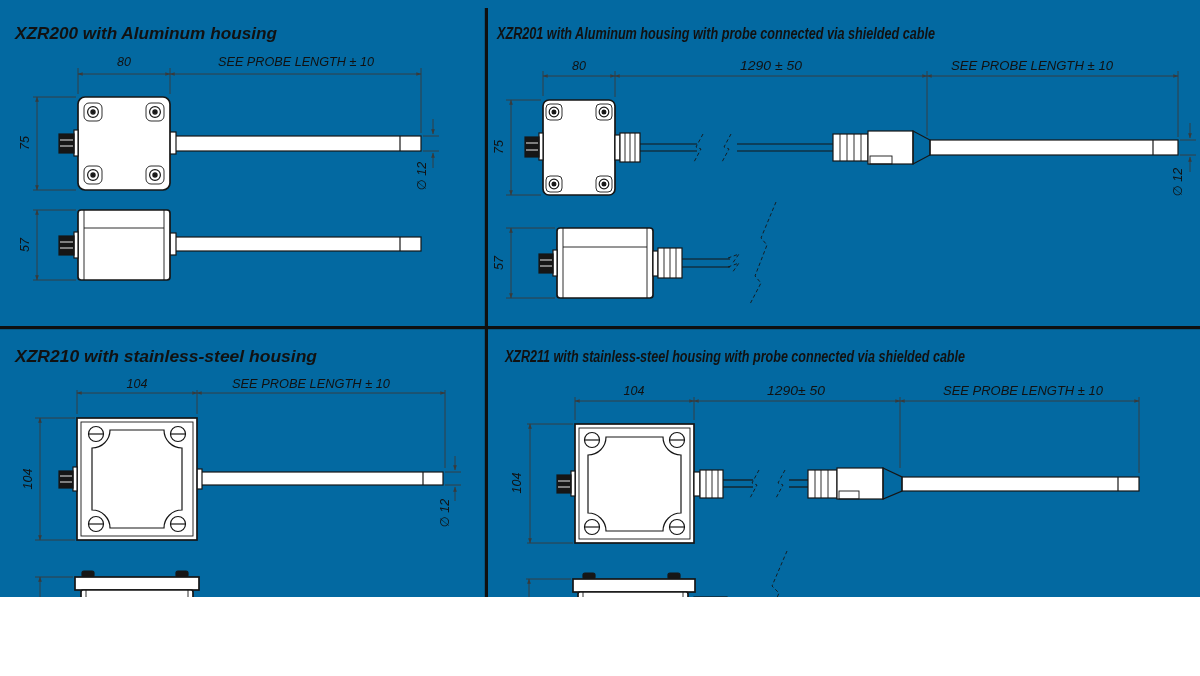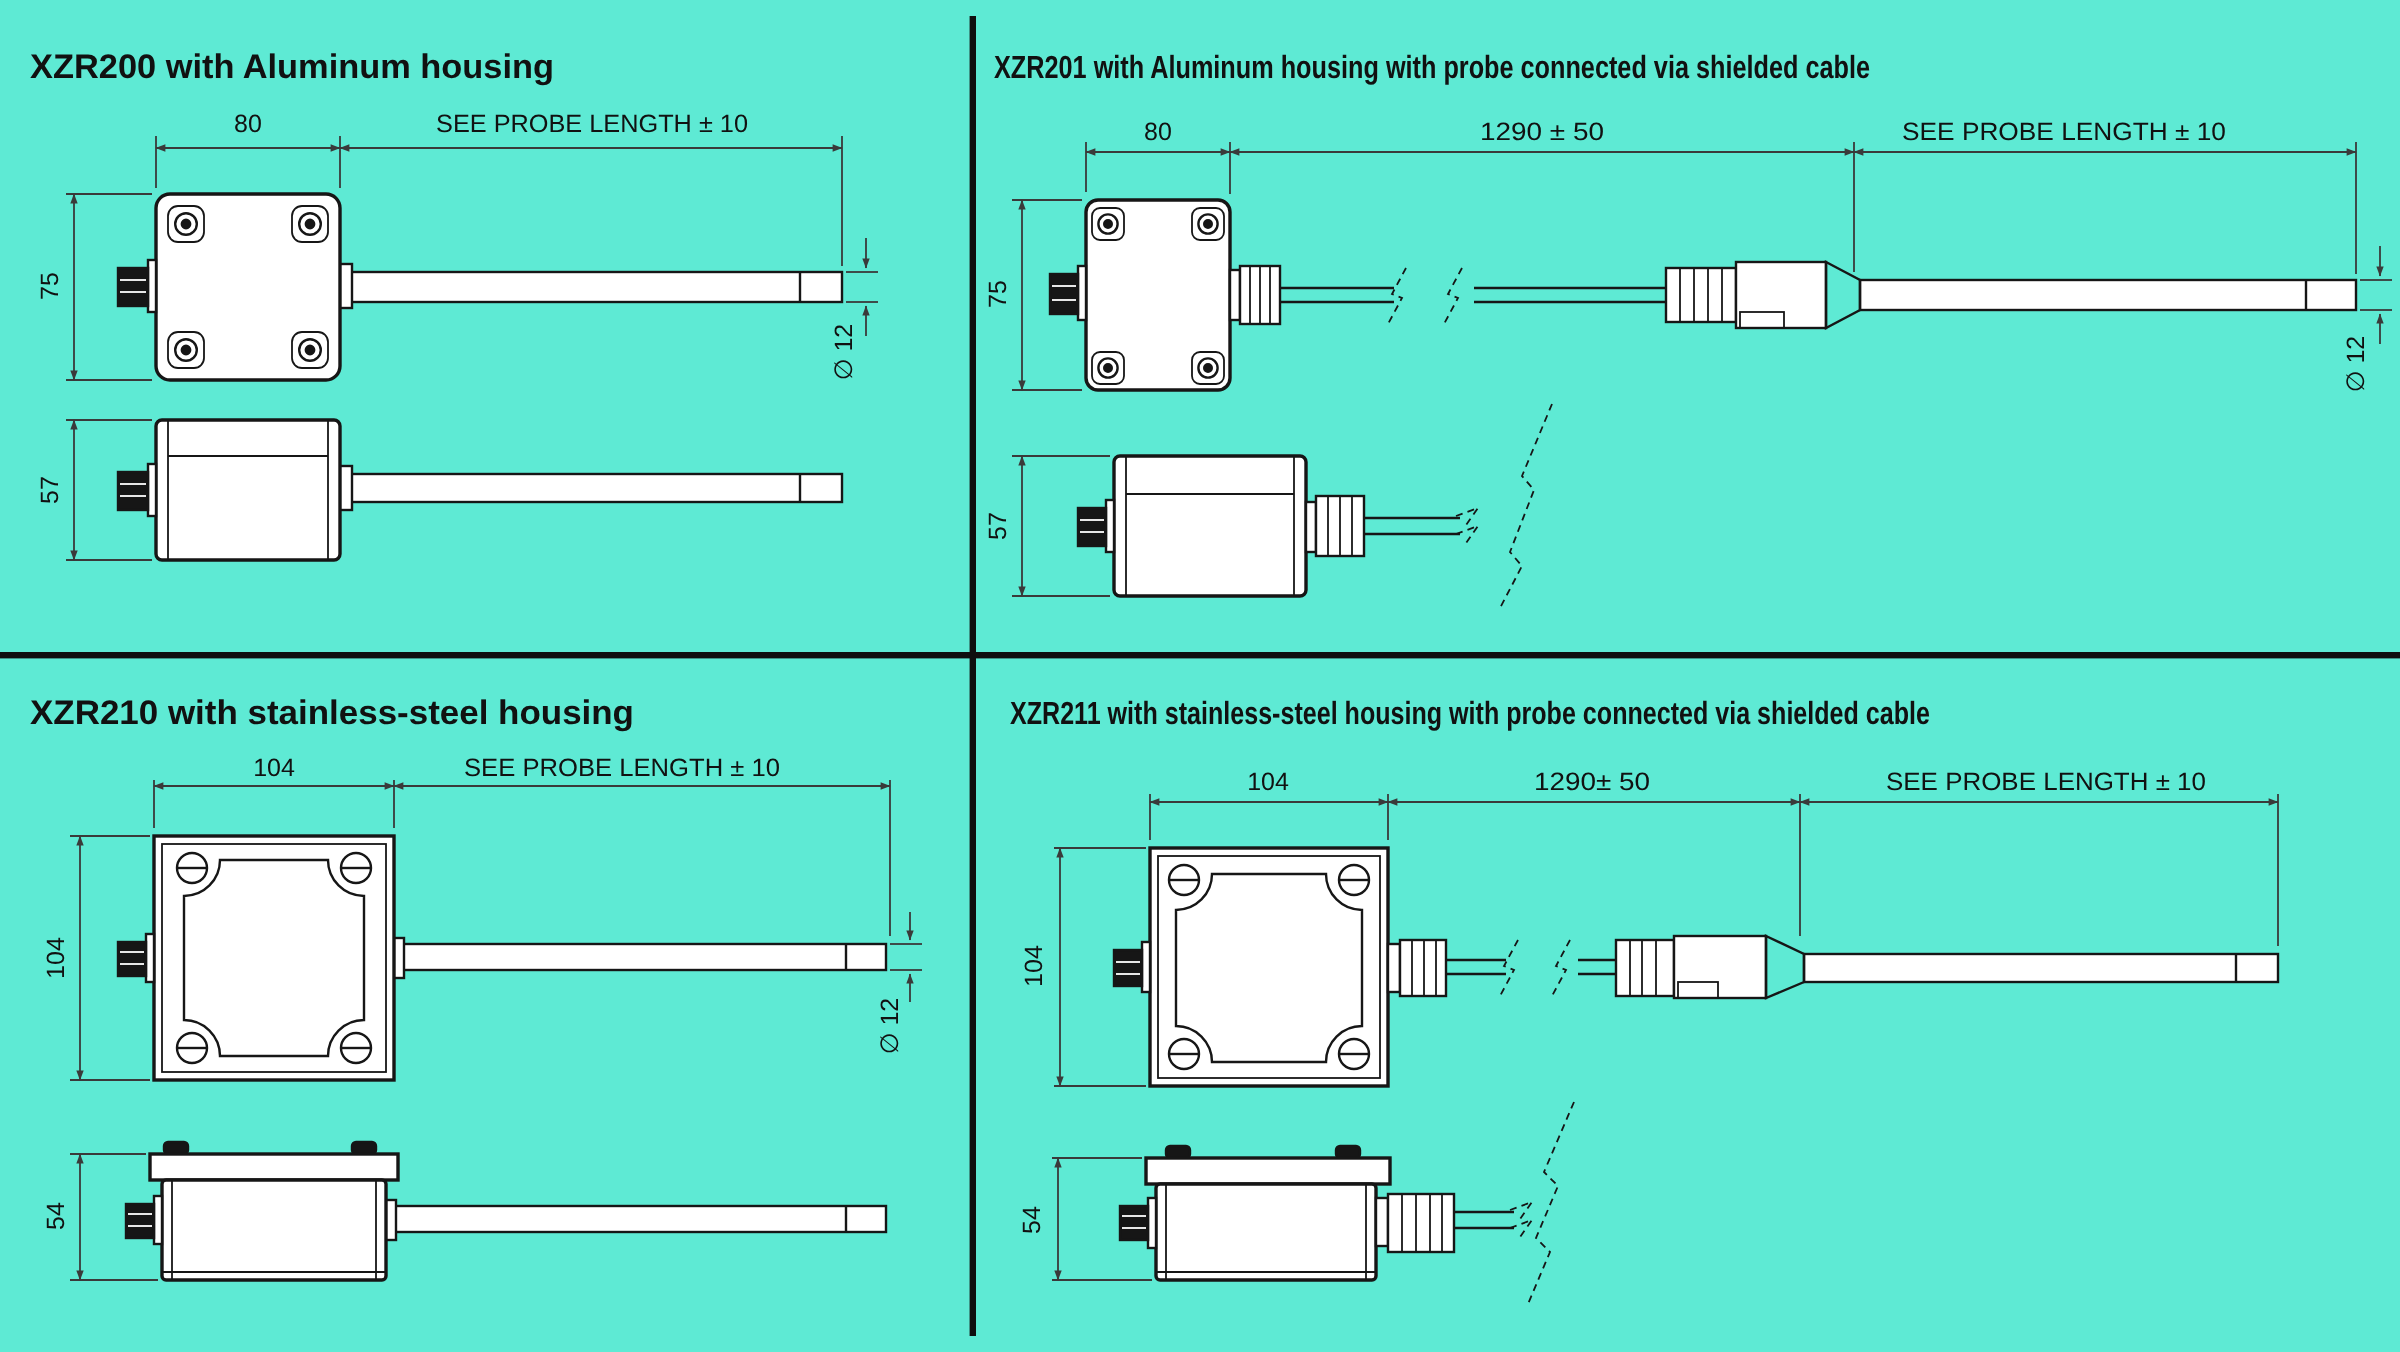--- a/index.html
+++ b/index.html
@@ -1,16 +1,16 @@
 <!DOCTYPE html>
 <html><head>
 <meta charset="utf-8">
 <style>
   html,body{margin:0;padding:0;background:#ffffff;}
-  .sheet{position:relative;width:1200px;height:676px;background:#5eead4;overflow:hidden;}
+  .sheet{position:relative;width:1200px;height:597px;background:#0369a1;overflow:hidden;font-style:italic;}
   svg text{font-family:"Liberation Sans","DejaVu Sans",sans-serif;font-size:12.5px;fill:#111;}
   svg .ttl{font-size:17px;font-weight:700;}
   svg .t16{font-size:16px;font-weight:700;}
   .lbl{text-anchor:middle;}
   .obj line,.obj rect,.obj path,.obj circle{stroke:#161616;stroke-width:1.2;fill:none;}
   .obj rect.fw{fill:#ffffff;}
   .obj .thick{stroke-width:1.7;}
   .obj .thin{stroke-width:0.9;}
   .obj .dark{fill:#161616;stroke:#161616;}
   .obj .wline{stroke:#ffffff;stroke-width:0.9;}

